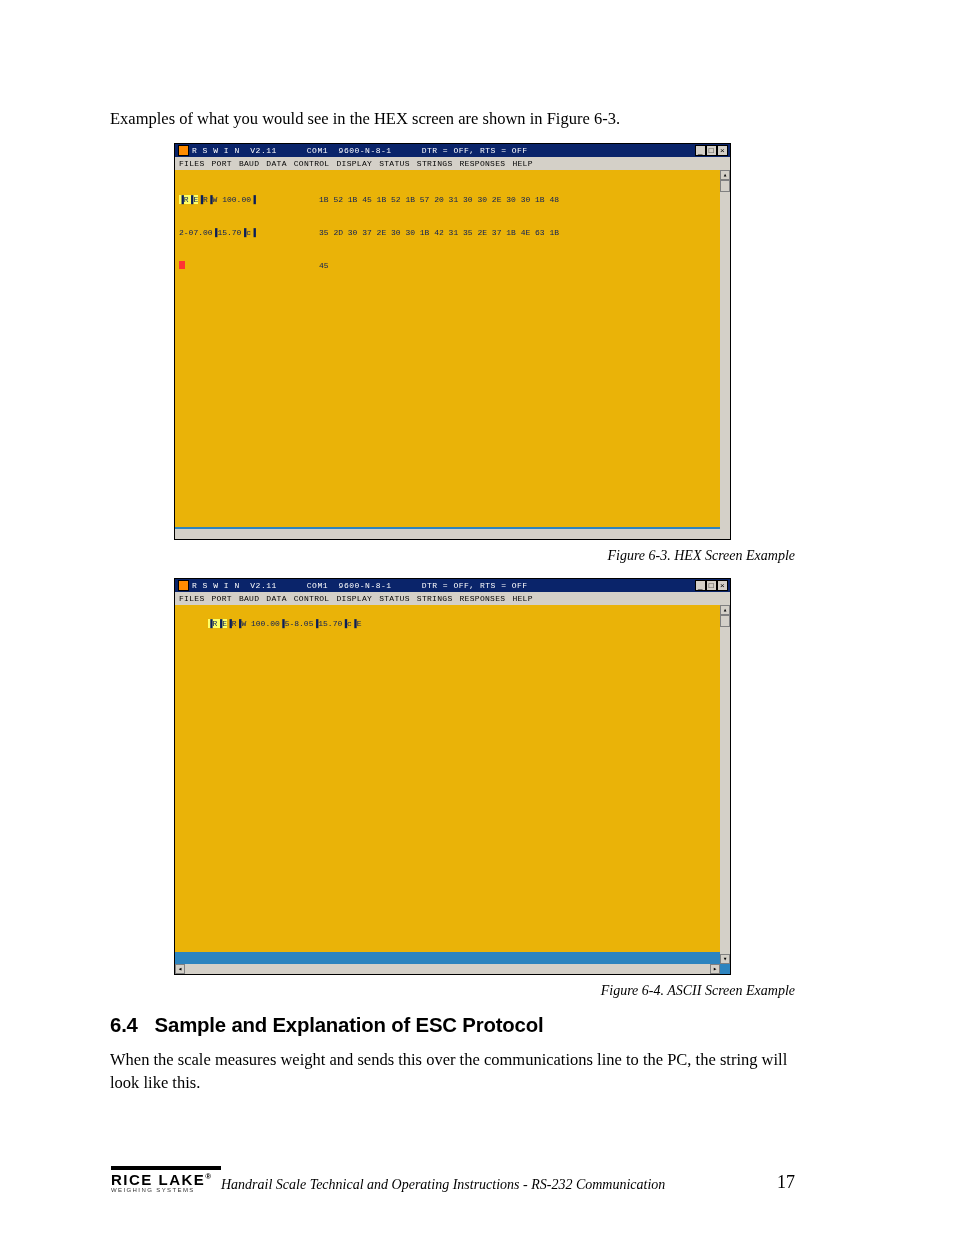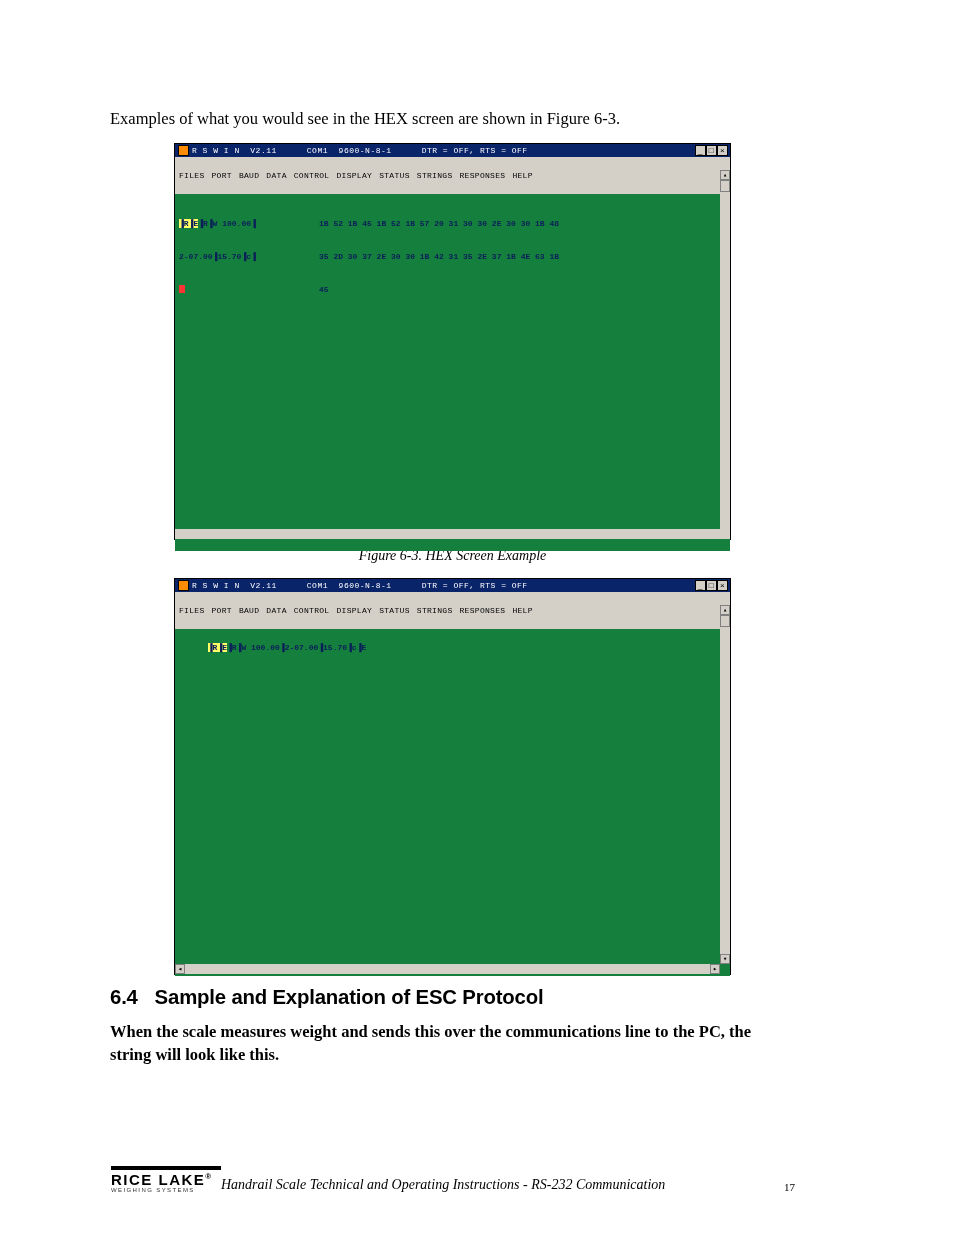--- a/index.html
+++ b/index.html
@@ -68,37 +68,37 @@
   
   .rs-menu {
     height: 13px;
     background: #d4d0c8;
     color: #000;
     font-size: 8px;
     letter-spacing: 0.3px;
     display: flex;
     align-items: center;
     gap: 7px;
-    padding: 12px 4px;
+    padding: 0 4px;
     white-space: nowrap;
   }
   .rs-menu span { cursor: default; }
   
   .rs-term {
     position: relative;
-    background: #15803d;
+    background: #eab308;
     color: #0a1e5a;
     font-size: 8px;
     line-height: 11px;
     padding: 2px 14px 2px 4px;
     box-sizing: border-box;
     overflow: hidden;
     white-space: pre;
     font-family: "Courier New", monospace;
-    font-weight: bold;
+    font-weight: normal;
   }
   .rs-term .hl { background: #ffff66; }
   .rs-term .caret {
     display:inline-block; width:6px; height:8px;
     background:#ff3333; vertical-align: -1px;
   }
   .rs-scroll {
     position: absolute; right: 0; top: 26px; bottom: 0;
     width: 10px;
     background: #d4d0c8;
@@ -131,21 +131,21 @@
   }
   .rs-hscroll .btn.l { left:0; }
   .rs-hscroll .btn.r { right:0; }
 
   .status-strip {
     position:absolute; left:0; right:0; bottom:0; height:10px;
     background:#d4d0c8;
   }
 
   .caption {
-    text-align: center;
+    text-align: right;
     font-style: italic;
     font-size: 14px;
     margin: 8px 0 14px 0;
   }
 
   
   .sect-head {
     font-family: Arial, Helvetica, sans-serif;
     font-weight: 900;
     font-size: 21px;
@@ -163,21 +163,21 @@
     align-items: flex-end;
     justify-content: space-between;
     font-family: "Times New Roman", Times, serif;
   }
   .footer .doc-title {
     font-style: italic;
     font-size: 14px;
     flex: 1;
   }
   .footer .pg {
-    font-size: 11px;
+    font-size: 18px;
     width: 40px;
     text-align: right;
   }
   .logo {
     font-family: Arial, sans-serif;
     line-height: 1;
   }
   .logo .bar { height:4px; background:#000; width:110px; margin-bottom:2px; }
   .logo .name {
     font-weight: 900; letter-spacing: 1.5px; font-size: 15px;
@@ -263,39 +263,40 @@
       <span>DATA</span>
       <span>CONTROL</span>
       <span>DISPLAY</span>
       <span>STATUS</span>
       <span>STRINGS</span>
       <span>RESPONSES</span>
       <span>HELP</span>
     </div>
 
     <div class="rs-term" style="height:347px;">
-      <span><span class="hl">▐R▐E</span><span>▐R▐W 100.00▐2-07.00▐15.70▐c▐E</span></span>
+      <span><span class="hl">▐R▐E</span><span>▐R▐W 100.00▐5-8.05▐15.70▐c▐E</span></span>
     </div>
 
     <div class="rs-scroll" style="bottom:10px;">
       <div class="btn top">▴</div>
       <div class="thumb" style="top:10px;"></div>
       <div class="btn bot">▾</div>
     </div>
     <div class="rs-hscroll">
       <div class="btn l">◂</div>
       <div class="btn r">▸</div>
     </div>
   </div>
 
+  <p class="caption">Figure 6-4. ASCII Screen Example</p>
 
   <div class="sect-head">
     <span class="sect-num">6.4</span><span>Sample and Explanation of ESC Protocol</span>
   </div>
-  <p class="body-text" style="margin-top:12px;font-weight:bold;">When the scale measures weight and sends this over the communications line to the PC, the string will look like this.</p>
+  <p class="body-text" style="margin-top:12px;">When the scale measures weight and sends this over the communications line to the PC, the string will look like this.</p>
 
   <div class="footer">
     <div class="logo">
       <div class="bar"></div>
       <div class="name"><span>RICE LAKE</span><span class="r">®</span></div>
       <div class="tagline">WEIGHING SYSTEMS</div>
     </div>
     <div class="doc-title">Handrail Scale Technical and Operating Instructions - RS-232 Communication</div>
     <div class="pg">17</div>
   </div>

